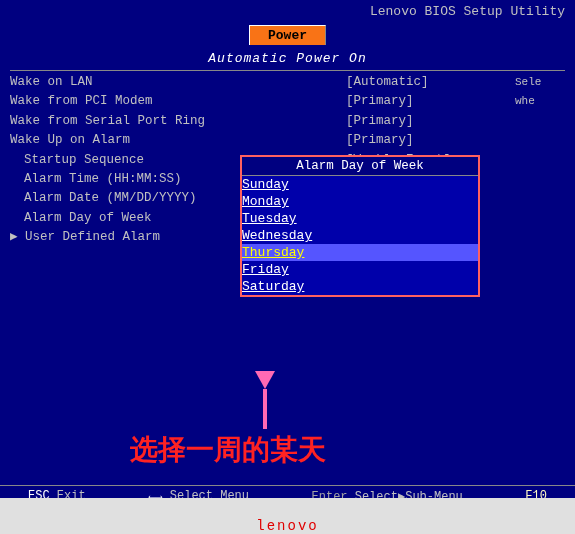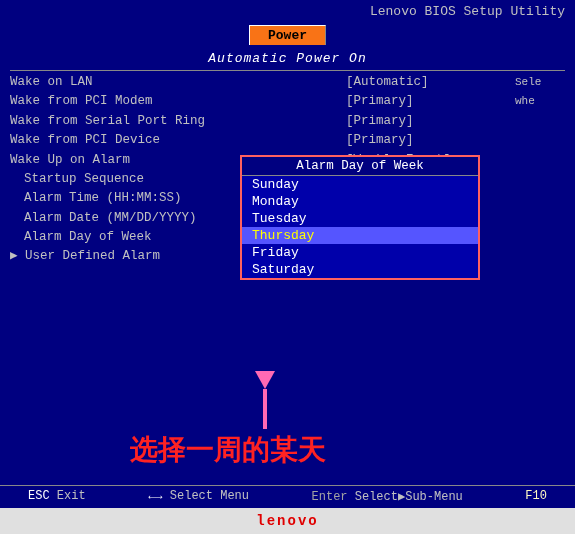--- a/index.html
+++ b/index.html
@@ -110,22 +110,23 @@
       font-size: 12.5px;
       padding: 2px 4px;
       border-bottom: 1px solid #888;
     }
     .dropdown-list {
       background: #0000aa;
     }
     .dropdown-item {
       color: #ffffff;
       font-size: 13px;
-      padding: 1px 10px;
+      padding: 1px 0;
       cursor: default;
+      text-decoration: underline;
     }
     .dropdown-item.selected {
       background: #5555ff;
       color: #ffff00;
     }
 
     
     .bottom-bar {
       position: absolute;
       bottom: 28px;
@@ -152,26 +153,26 @@
       color: #c0c0c0;
     }
 
     
     .lenovo-bar {
       position: absolute;
       bottom: 0;
       left: 0;
       right: 0;
       background: #e0e0e0;
-      height: 26px;
-      display: flex;
-      align-items: center;
+      height: 36px;
+      display: flex;
+      align-items: flex-end;
       justify-content: center;
       font-size: 14px;
-      font-weight: bold;
+      font-weight: normal;
       color: #e00000;
       letter-spacing: 2px;
     }
 
     .divider-line {
       border: none;
       border-top: 1px solid #888;
       margin: 2px 10px;
     }
 
@@ -200,21 +201,20 @@
 </div>
 
 <hr class="divider-line">
 
 <div class="main-content">
 
   <div class="left-column">
     <div class="item">Wake on LAN</div>
     <div class="item">Wake from PCI Modem</div>
     <div class="item">Wake from Serial Port Ring</div>
-    <div class="item">Wake from PCI Device</div>
     <div class="item">Wake Up on Alarm</div>
     <div class="item sub">Startup Sequence</div>
     <div class="item sub">Alarm Time (HH:MM:SS)</div>
     <div class="item sub">Alarm Date (MM/DD/YYYY)</div>
     <div class="item sub">Alarm Day of Week</div>
     <div class="item arrow">User Defined Alarm</div>
   </div>
 
   <div class="right-column">
     <div>[Automatic]</div>
@@ -234,20 +234,21 @@
   </div>
 
   <div class="dropdown-popup">
     <div class="dropdown-title">
       <span>Alarm Day of Week</span>
     </div>
     <div class="dropdown-list">
       <div class="dropdown-item">Sunday</div>
       <div class="dropdown-item">Monday</div>
       <div class="dropdown-item">Tuesday</div>
+      <div class="dropdown-item">Wednesday</div>
       <div class="dropdown-item selected">Thursday</div>
       <div class="dropdown-item">Friday</div>
       <div class="dropdown-item">Saturday</div>
     </div>
   </div>
 </div>
 
 <div style="position:absolute; bottom:105px; left:255px; display:flex; flex-direction:column; align-items:center;">
   <div style="width:0;height:0;border-left:10px solid transparent;border-right:10px solid transparent;border-top:18px solid #ff69b4;"></div>
   <div style="width:4px;height:40px;background:#ff69b4;"></div>

